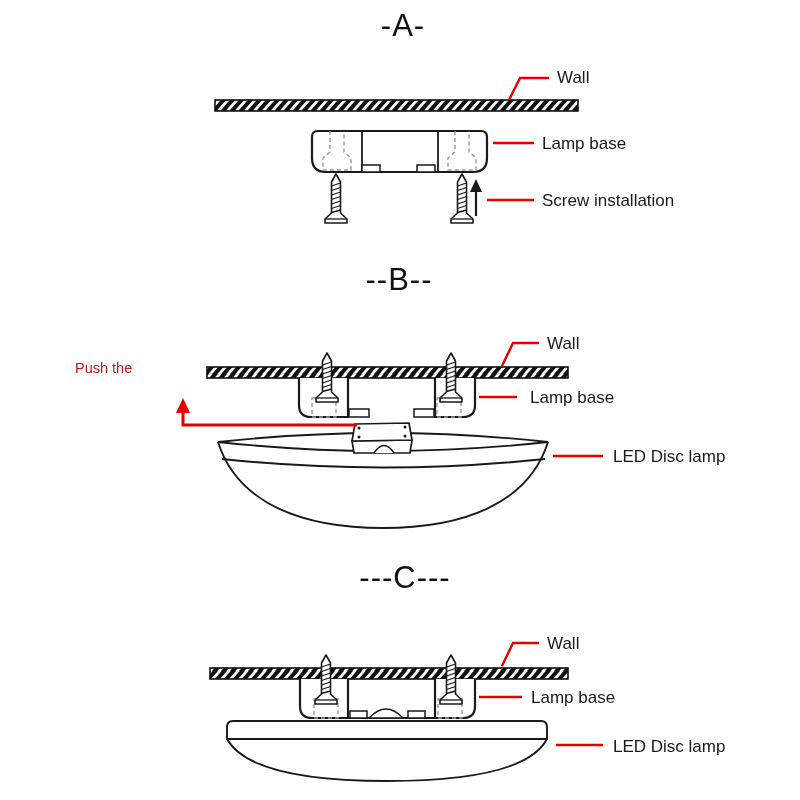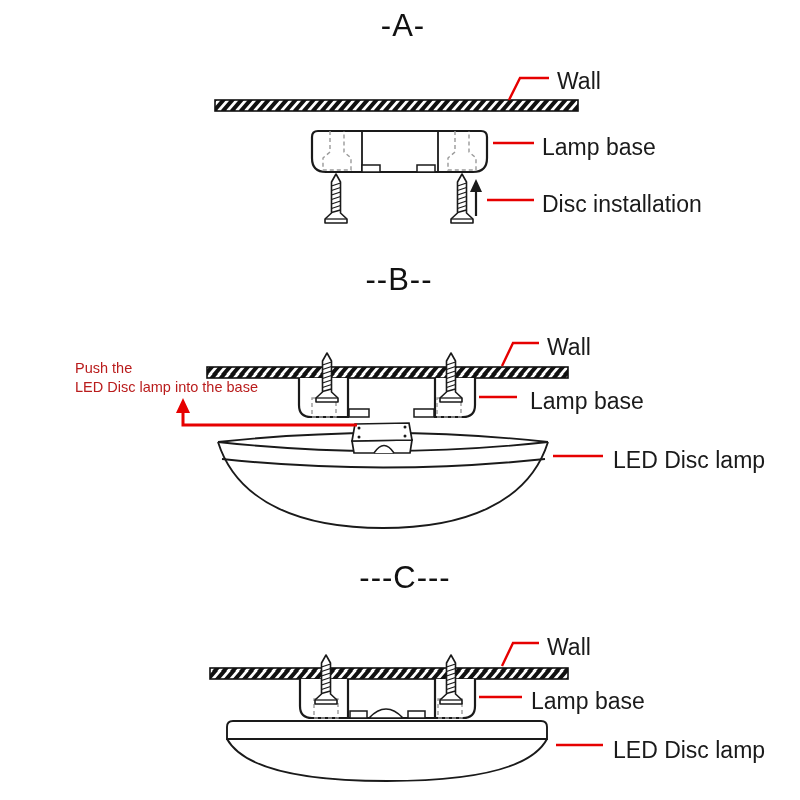--- a/index.html
+++ b/index.html
@@ -6,21 +6,21 @@
   #stage{
     position:relative;width:800px;height:800px;background:#fff;overflow:hidden;
     font-family:"Liberation Sans","DejaVu Sans",sans-serif;color:#1a1a1a;
   }
   #lineart{position:absolute;left:0;top:0;}
   .section-title{
     position:absolute;transform:translateX(-50%);
     font-size:31px;font-weight:400;letter-spacing:1px;color:#111;white-space:nowrap;
   }
   .diagram-label{
-    position:absolute;font-size:23px;color:#1a1a1a;white-space:nowrap;
+    position:absolute;font-size:17px;color:#1a1a1a;white-space:nowrap;
   }
   .push-note{
     position:absolute;left:75px;top:359px;font-size:14.5px;line-height:19px;color:#b91c1c;
     white-space:nowrap;
   }
 </style>
 </head>
 <body>
 
 <div id="stage">
@@ -141,26 +141,25 @@
         <path d="M502,666 L513,643 L539,643"></path>
         <path d="M479,697 L522,697"></path>
         <path d="M556,745 L603,745"></path>
       </g>
     </g>
   </svg>
 
   <div class="section-title" style="left:403px;top:8px;">-A-</div>
   <div class="diagram-label" style="left:557px;top:68px;">Wall</div>
   <div class="diagram-label" style="left:542px;top:134px;">Lamp base</div>
-  <div class="diagram-label" style="left:542px;top:191px;">Disc installation</div>
+  <div class="diagram-label" style="left:542px;top:191px;">Screw installation</div>
 
   <div class="section-title" style="left:399px;top:262px;">--B--</div>
   <div class="push-note">
     <div>Push the</div>
-    <div>LED Disc lamp into the base</div>
   </div>
   <div class="diagram-label" style="left:547px;top:334px;">Wall</div>
   <div class="diagram-label" style="left:530px;top:388px;">Lamp base</div>
   <div class="diagram-label" style="left:613px;top:447px;">LED Disc lamp</div>
 
   <div class="section-title" style="left:405px;top:560px;">---C---</div>
   <div class="diagram-label" style="left:547px;top:634px;">Wall</div>
   <div class="diagram-label" style="left:531px;top:688px;">Lamp base</div>
   <div class="diagram-label" style="left:613px;top:737px;">LED Disc lamp</div>
 

